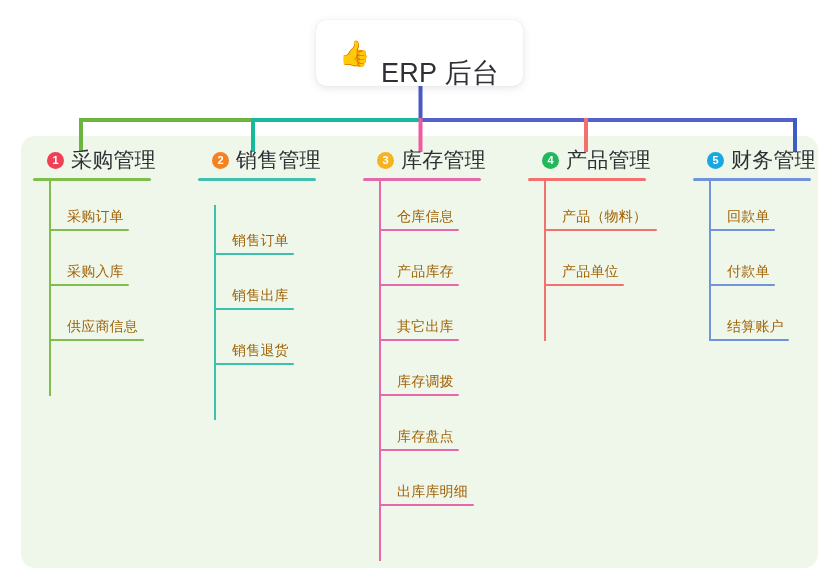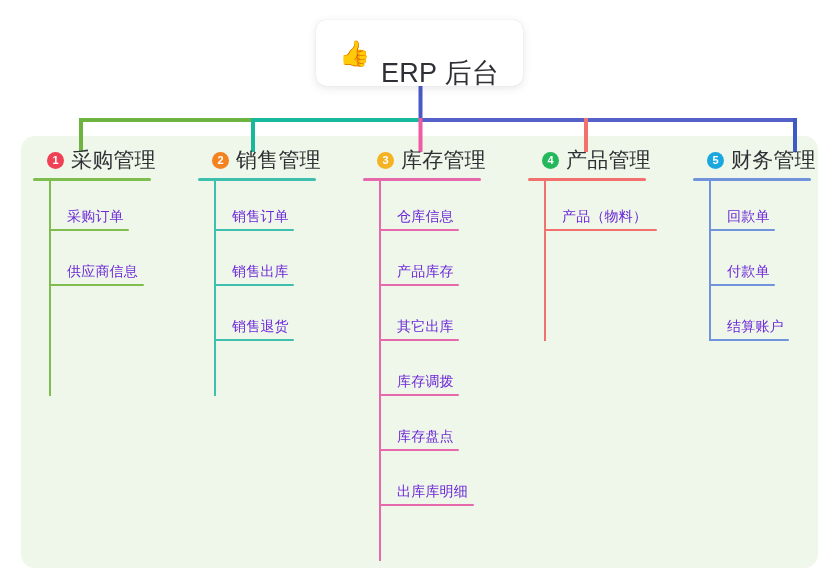--- a/index.html
+++ b/index.html
@@ -119,21 +119,21 @@
   .item {
     position: relative;
     height: 55px;
     box-sizing: border-box;
   }
   .item-label {
     position: absolute;
     left: 34px;
     bottom: 10px;
     font-size: 14px;
-    color: #6d28d9;
+    color: #a16207;
     white-space: nowrap;
     letter-spacing: 0.2px;
   }
   .item-underline {
     position: absolute;
     left: 16px;
     bottom: 5px;
     height: 2px;
     border-radius: 1px;
   }
@@ -172,32 +172,36 @@
         <span class="col-title">采购管理</span>
       </div>
       <div class="col-underline" style="width: 118px; background: rgb(126, 189, 78);"></div>
       <div class="col-body" style="height: 220px;">
         <div class="col-spine" style="height: 215px; background: rgb(126, 189, 78);"></div>
         <div class="item">
           <span class="item-label">采购订单</span>
           <div class="item-underline" style="width: 80px; background: rgb(126, 189, 78);"></div>
         </div>
         <div class="item">
+          <span class="item-label">采购入库</span>
+          <div class="item-underline" style="width: 80px; background: rgb(126, 189, 78);"></div>
+        </div>
+        <div class="item">
           <span class="item-label">供应商信息</span>
           <div class="item-underline" style="width: 95px; background: rgb(126, 189, 78);"></div>
         </div>
       </div>
     </div>
     <div class="column" style="left: 198px; width: 150px;">
       <div class="col-header">
         <span class="badge" style="background: rgb(245, 130, 32);">2</span>
         <span class="col-title">销售管理</span>
       </div>
       <div class="col-underline" style="width: 118px; background: rgb(63, 191, 174);"></div>
-      <div class="col-body" style="height: 220px;">
+      <div class="col-body" style="height: 220px; margin-top: 24px;">
         <div class="col-spine" style="height: 215px; background: rgb(63, 191, 174);"></div>
         <div class="item">
           <span class="item-label">销售订单</span>
           <div class="item-underline" style="width: 80px; background: rgb(63, 191, 174);"></div>
         </div>
         <div class="item">
           <span class="item-label">销售出库</span>
           <div class="item-underline" style="width: 80px; background: rgb(63, 191, 174);"></div>
         </div>
         <div class="item">
@@ -245,20 +249,24 @@
         <span class="badge" style="background: rgb(35, 184, 92);">4</span>
         <span class="col-title">产品管理</span>
       </div>
       <div class="col-underline" style="width: 118px; background: rgb(242, 112, 110);"></div>
       <div class="col-body" style="height: 165px;">
         <div class="col-spine" style="height: 160px; background: rgb(242, 112, 110);"></div>
         <div class="item">
           <span class="item-label">产品（物料）</span>
           <div class="item-underline" style="width: 113px; background: rgb(242, 112, 110);"></div>
         </div>
+        <div class="item">
+          <span class="item-label">产品单位</span>
+          <div class="item-underline" style="width: 80px; background: rgb(242, 112, 110);"></div>
+        </div>
       </div>
     </div>
     <div class="column" style="left: 693px; width: 150px;">
       <div class="col-header">
         <span class="badge" style="background: rgb(26, 167, 224);">5</span>
         <span class="col-title">财务管理</span>
       </div>
       <div class="col-underline" style="width: 118px; background: rgb(112, 147, 219);"></div>
       <div class="col-body" style="height: 165px;">
         <div class="col-spine" style="height: 160px; background: rgb(112, 147, 219);"></div>

